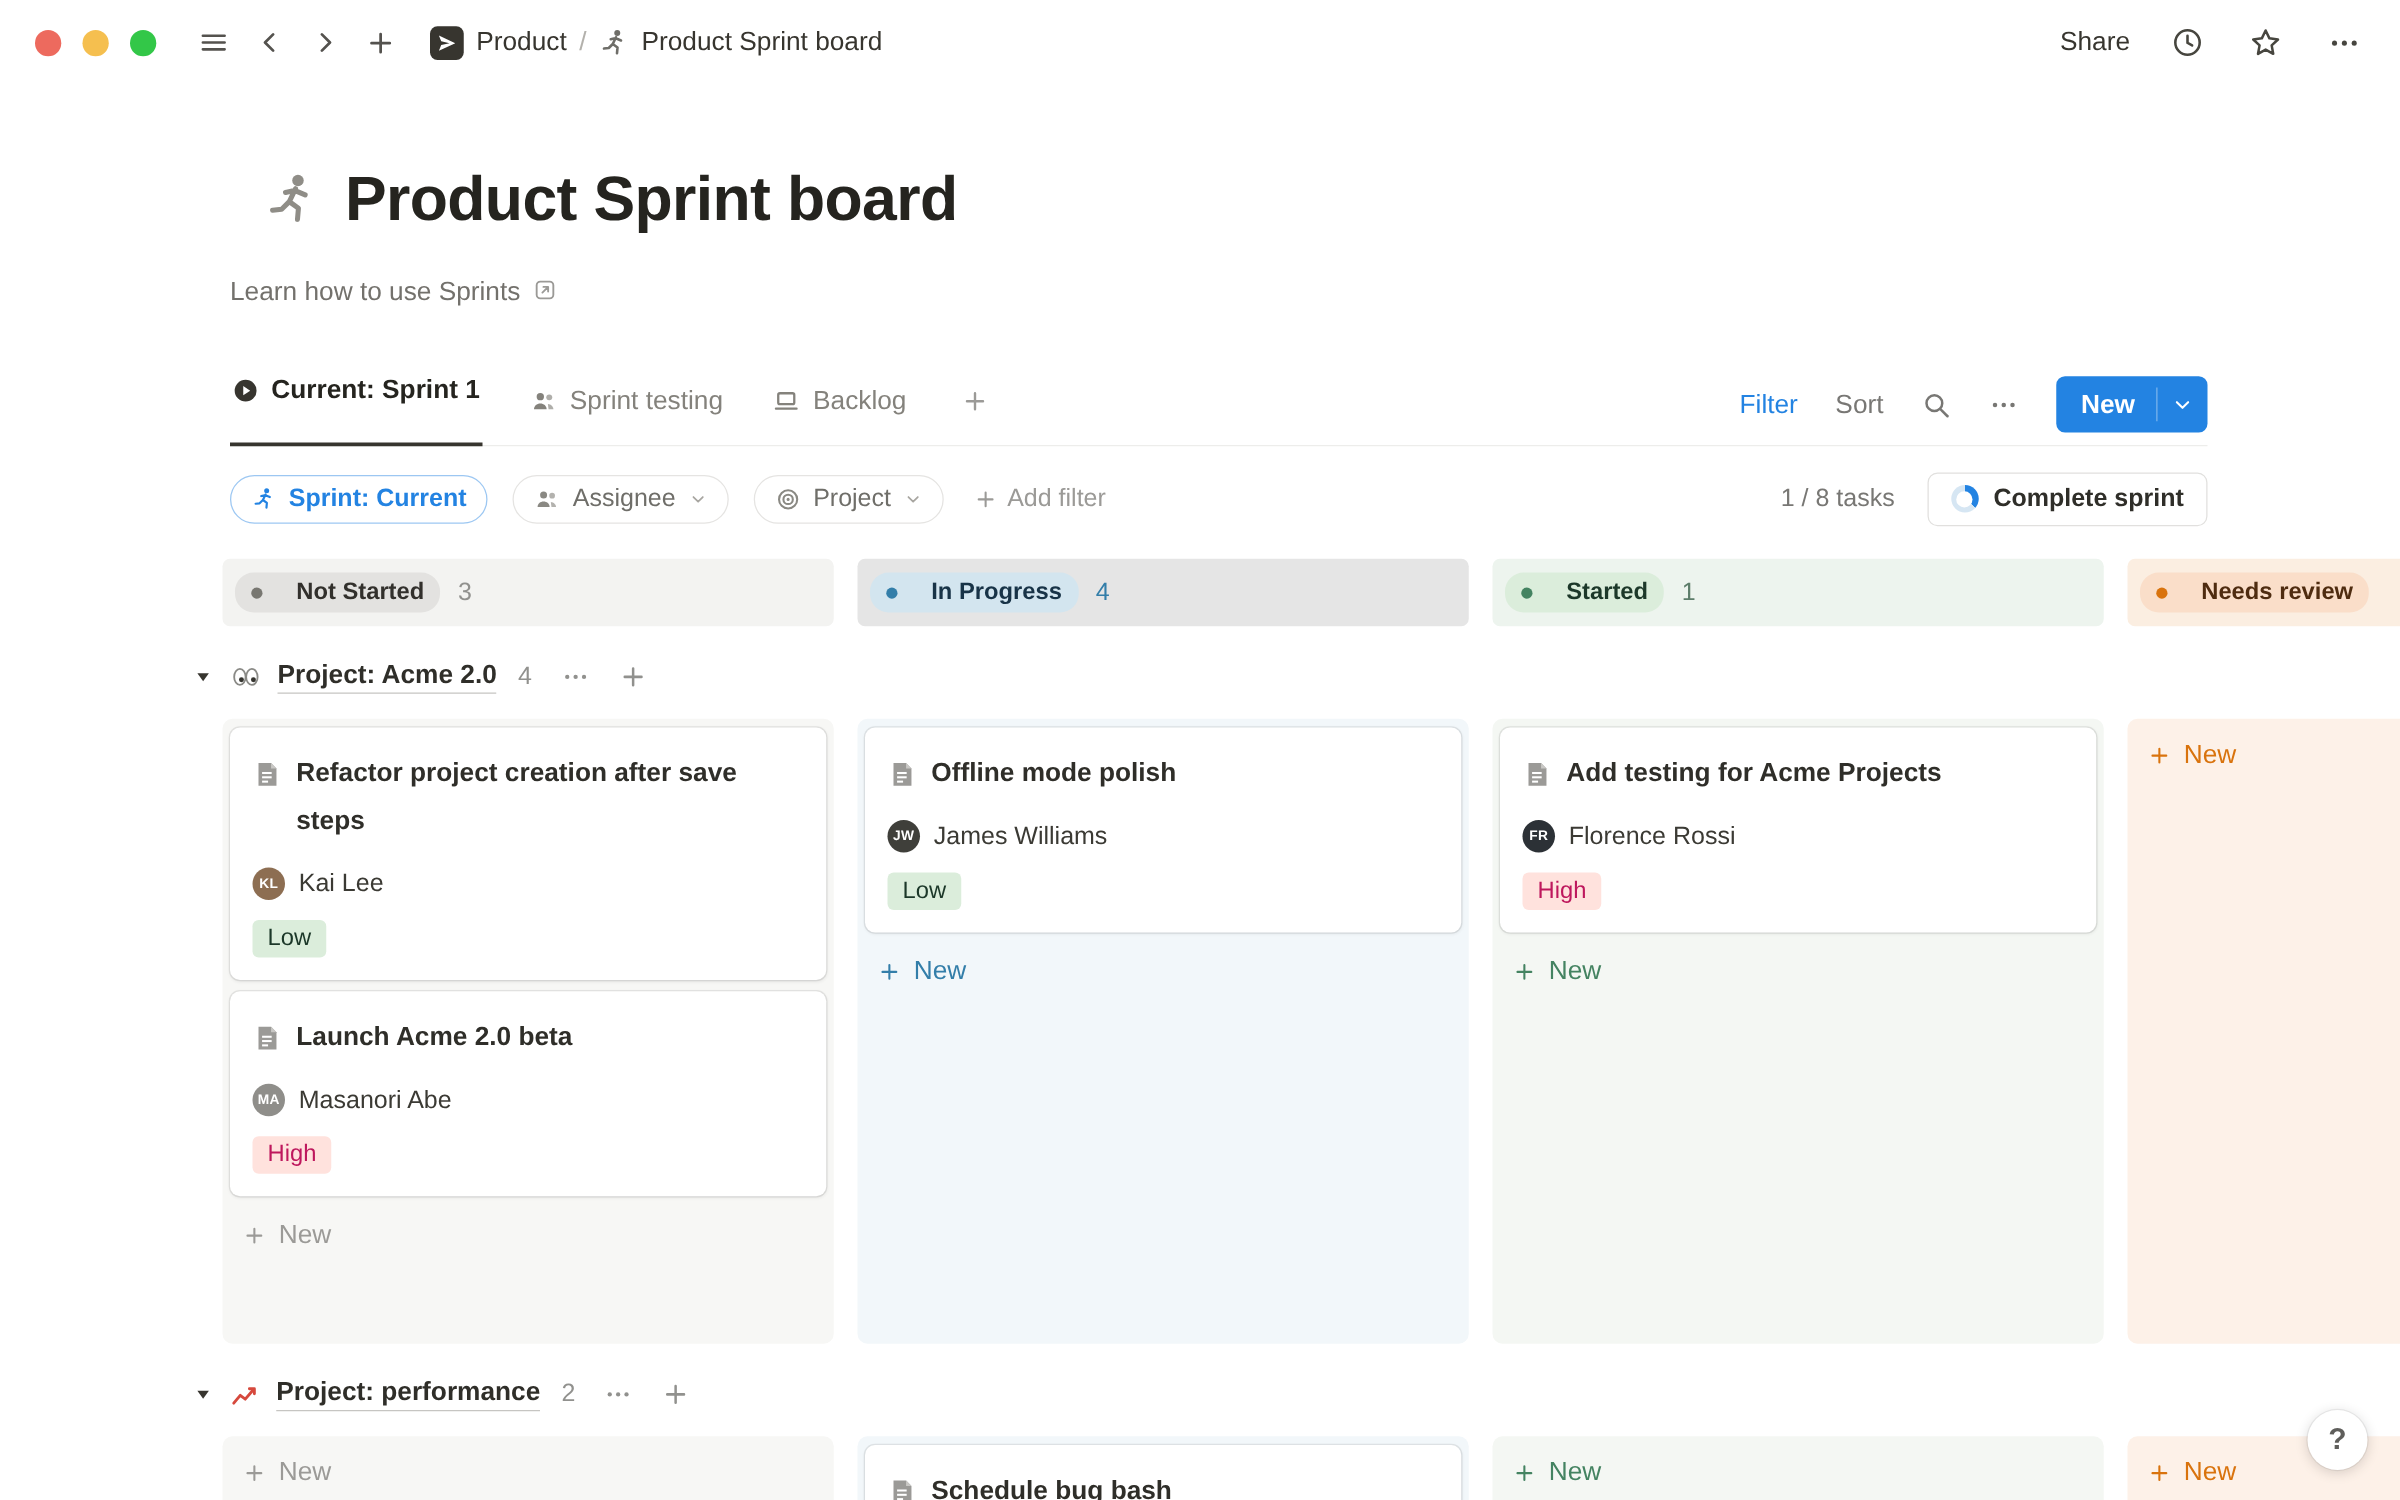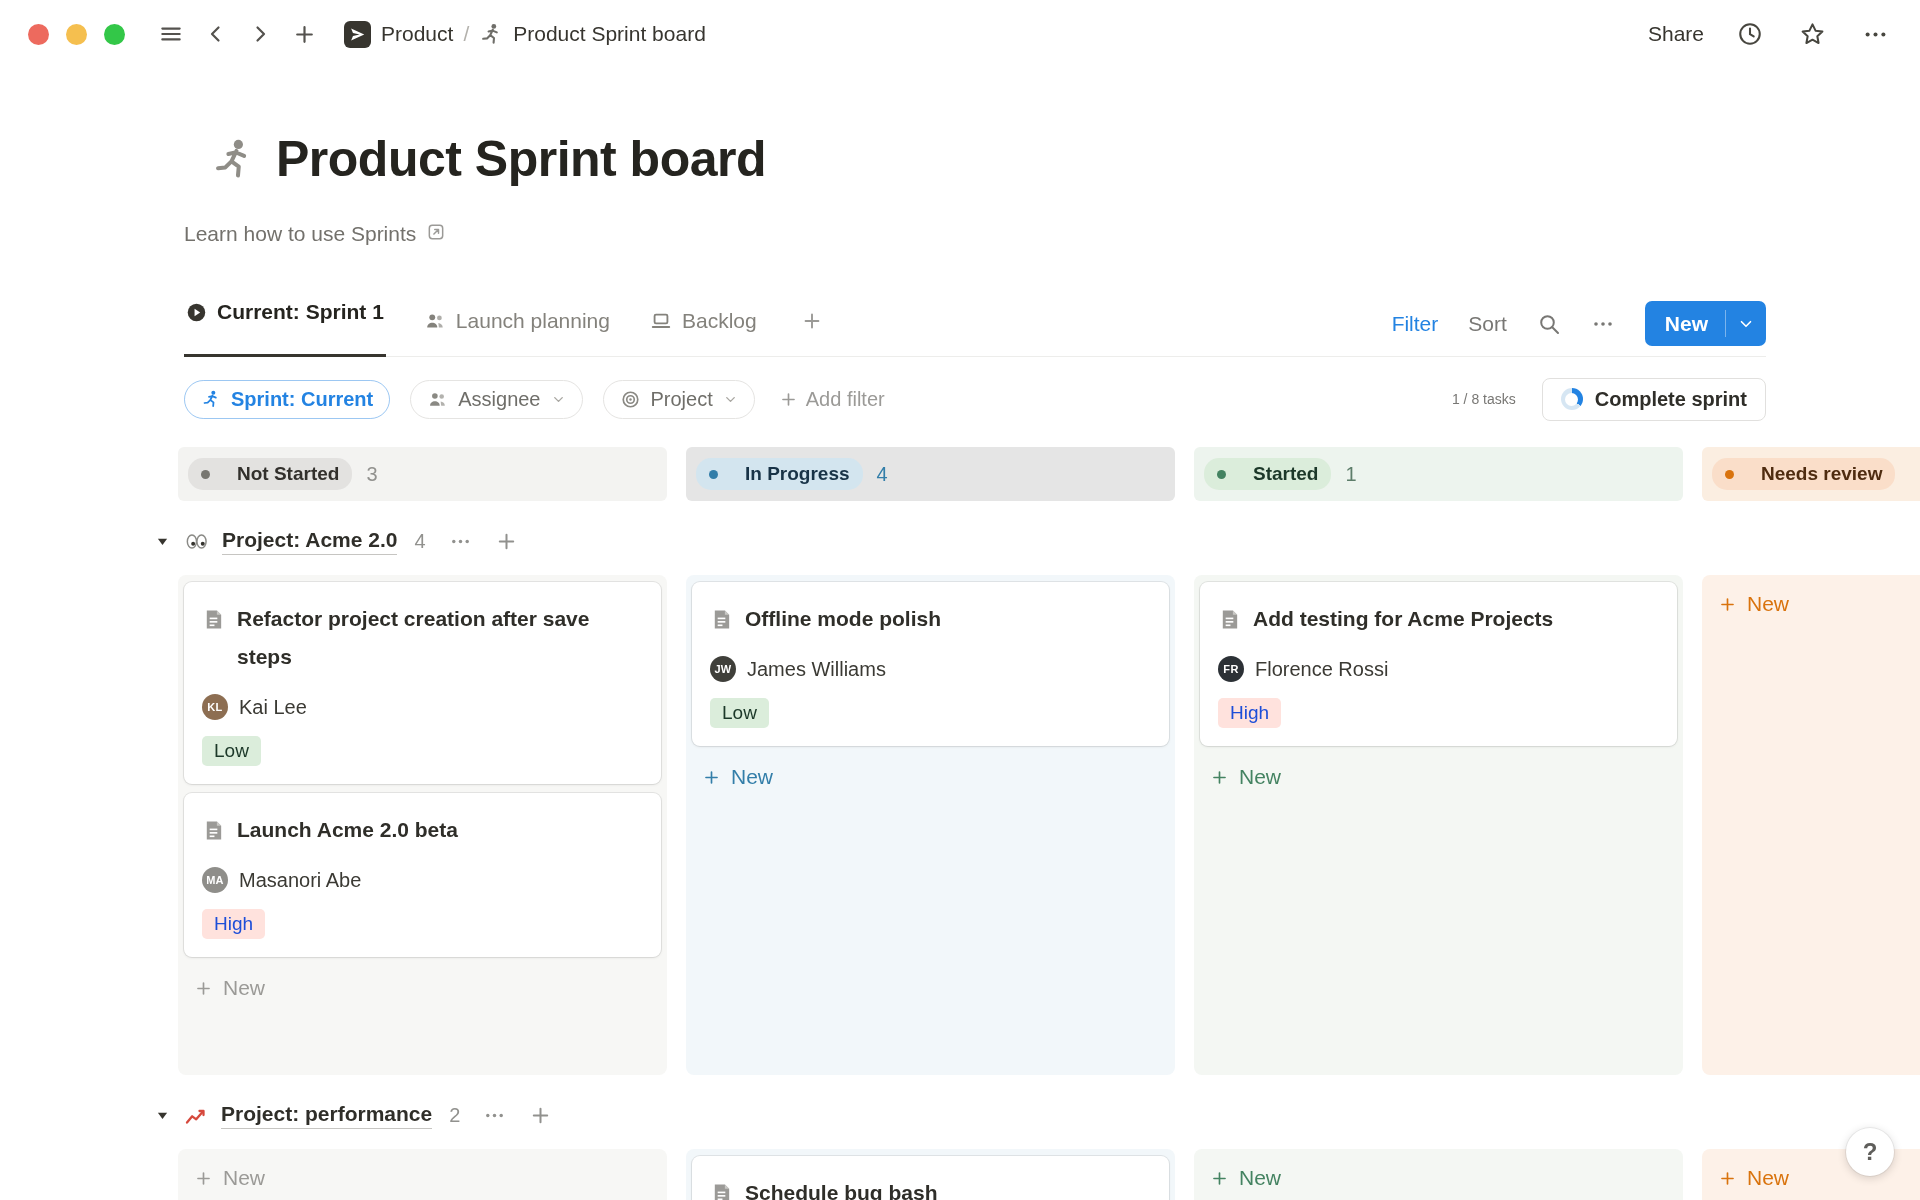--- a/index.html
+++ b/index.html
@@ -51,21 +51,21 @@
   .new-btn .chev { padding:0 11px; display:flex; }
 
   
   .filter-row { margin-top:12px; width:1582px; height:60px; display:flex; align-items:center; gap:20px; }
   .chip { display:flex; align-items:center; gap:10px; padding:7px 16px; border-radius:24px; font-size:20px; cursor:pointer; }
   .chip.sprint { color:#2383e2; border:1.3px solid rgba(35,131,226,.45); font-weight:600; }
   .chip.plain { color:#6f6e69; border:1.3px solid #e5e4e2; }
   .chip .chev-sm { color:#a8a6a1; display:flex; }
   .add-filter { display:flex; align-items:center; gap:8px; color:#9b9a97; font-size:20px; cursor:pointer; margin-left:4px; }
   .fr-right { margin-left:auto; display:flex; align-items:center; gap:26px; }
-  .task-count { color:#787774; font-size:14px; }
+  .task-count { color:#787774; font-size:20px; }
   .complete-btn { display:flex; align-items:center; gap:12px; padding:9px 18px; border:1.3px solid #e1e0de; border-radius:8px; font-size:20px; font-weight:600; color:#2f2e29; background:#fff; cursor:pointer; }
   .ring { width:22px; height:22px; border-radius:50%; background:conic-gradient(#2383e2 0 130deg, #d6e6f3 130deg 360deg); position:relative; }
   .ring::after { content:""; position:absolute; inset:4.5px; background:#fff; border-radius:50%; }
 
   
   .board { margin-top:18px; padding-left:178px; width:2200px; }
   .col-row { display:flex; gap:19px; }
   .colw { width:489px; flex:none; }
   .col-head { height:54px; border-radius:6px; display:flex; align-items:center; padding:0 10px; gap:14px; cursor:pointer; }
   .col-head.h-gray{background:#f3f3f1} .col-head.h-blue{background:#e5e5e5}
@@ -92,21 +92,21 @@
   .gb-2 { height:260px; }
 
   .card { background:#fff; border-radius:8px; box-shadow:0 0 0 1px rgba(15,15,15,.08), 0 1px 3px rgba(15,15,15,.08); padding:18px 18px 18px; margin-bottom:9px; cursor:pointer; }
   .card-title { display:flex; gap:12px; font-size:21px; font-weight:600; line-height:38px; color:#2f2e29; }
   .card-title .ic { margin-top:8px; }
   .card-assignee { display:flex; align-items:center; gap:11px; margin-top:18px; font-size:20px; color:#3b3a34; }
   .avatar { width:26px; height:26px; border-radius:50%; color:#fff; font-size:11px; font-weight:700; display:flex; align-items:center; justify-content:center; letter-spacing:.3px; }
   .av-1{background:#8d6e52} .av-2{background:#8f8e8a} .av-3{background:#3f3f3a} .av-4{background:#2c3136}
   .badge { display:inline-block; margin-top:16px; padding:4px 12px; border-radius:5px; font-size:19px; }
   .badge.low { background:#dbeddb; color:#1c3829; }
-  .badge.high { background:#ffe2dd; color:#1d4ed8; }
+  .badge.high { background:#ffe2dd; color:#be185d; }
 
   .new-row { display:flex; align-items:center; gap:10px; padding:10px 10px; font-size:21px; border-radius:6px; cursor:pointer; }
   .new-gray{color:#9b9a97} .new-blue{color:#337ea9} .new-green{color:#448361} .new-orange{color:#d9730d}
 
   .help-btn { position:absolute; right:26px; bottom:24px; width:48px; height:48px; border-radius:50%; background:#fff;
     box-shadow:0 2px 10px rgba(0,0,0,.16), 0 0 0 1px rgba(0,0,0,.06);
     display:flex; align-items:center; justify-content:center; font-size:24px; font-weight:700; color:#5f5e5b; cursor:pointer; }
 </style>
 </head>
 <body>
@@ -280,21 +280,21 @@
       <div class="tab active">
         <svg class="ic" width="21" height="21" style="color:#37352f">
             <use href="#i-play"></use>
           </svg>
         <span>Current: Sprint 1</span>
       </div>
       <div class="tab">
         <svg class="ic" width="22" height="22">
             <use href="#i-people"></use>
           </svg>
-        <span>Launch planning</span>
+        <span>Sprint testing</span>
       </div>
       <div class="tab">
         <svg class="ic" width="22" height="22">
             <use href="#i-laptop"></use>
           </svg>
         <span>Backlog</span>
       </div>
       <div class="tab tab-add">
         <svg class="ic" width="22" height="22">
             <use href="#i-plus"></use>

